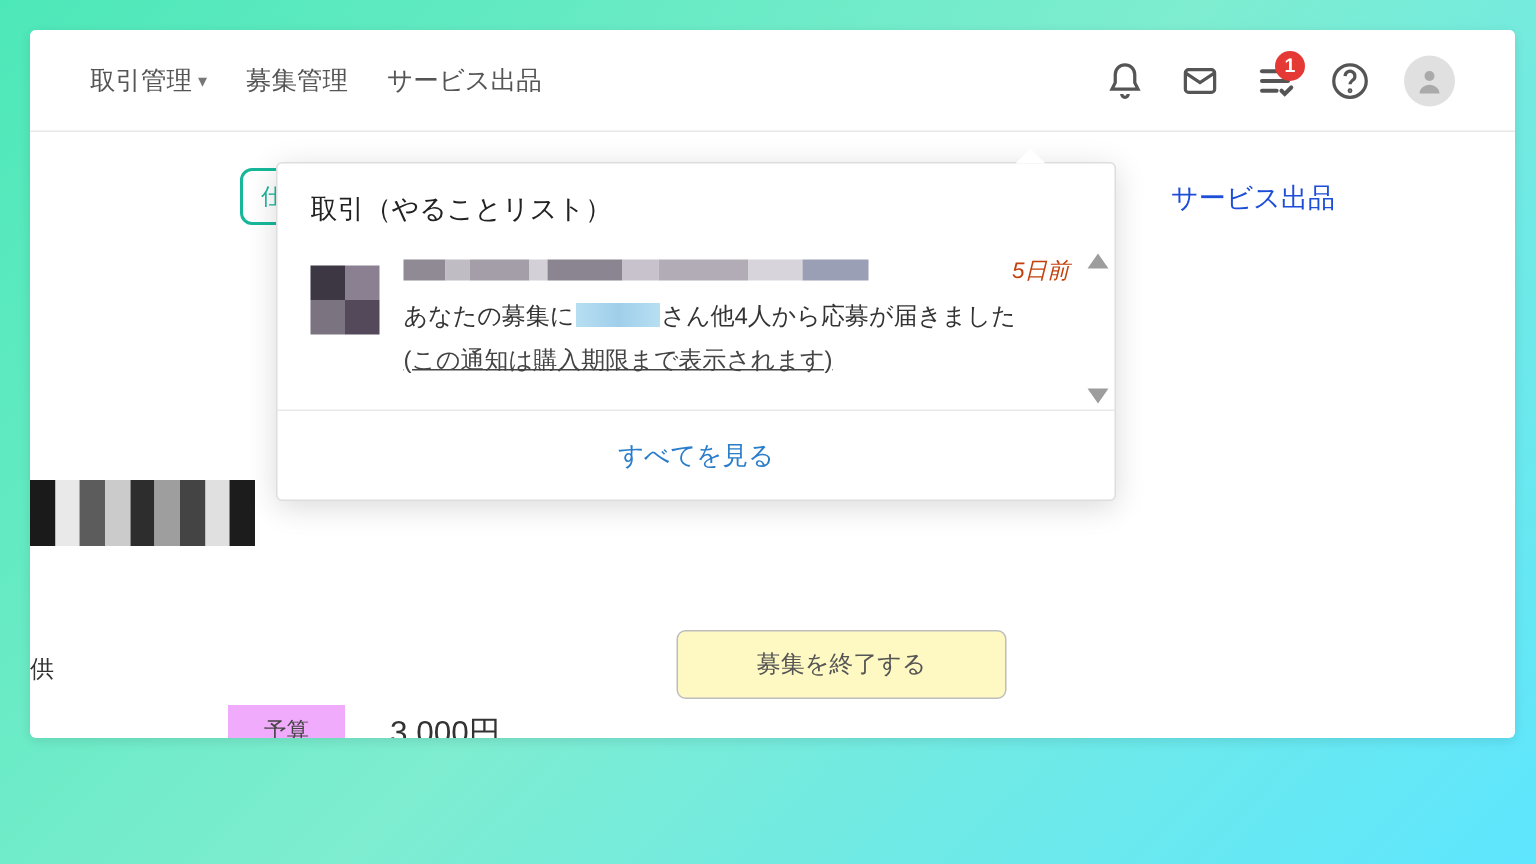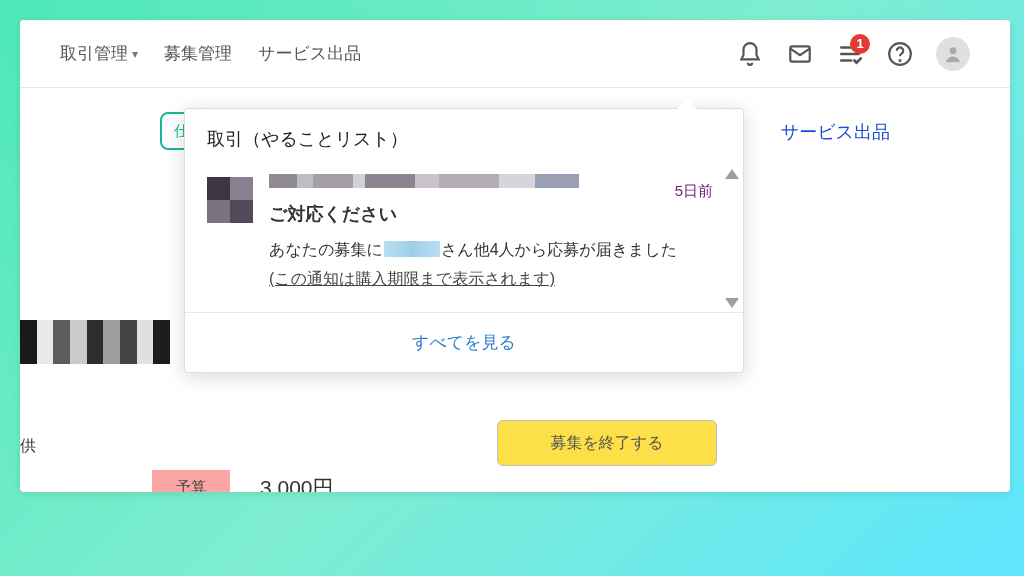--- a/index.html
+++ b/index.html
@@ -137,39 +137,38 @@
   color: #333;
 }
 .end-btn {
   position: absolute;
   left: 431px;
   top: 400px;
   width: 220px;
   height: 46px;
   border: 1px solid #bdbdbd;
   border-radius: 6px;
-  background: #fde047;
+  background: #fef9c3;
   color: #555;
   font-size: 16px;
   display: inline-flex;
   align-items: center;
   justify-content: center;
   cursor: pointer;
-  margin-left: 46px;
 }
 .budget-row {
   position: absolute;
   left: 132px;
   top: 450px;
   display: flex;
   align-items: center;
   gap: 30px;
 }
 .budget-label {
-  background: #fca5a5;
+  background: #f0abfc;
   padding: 8px 24px;
   font-size: 15px;
   color: #444;
 }
 .budget-value {
   font-size: 21px;
   color: #333;
 }
 .popover {
   position: absolute;
@@ -224,21 +223,21 @@
 }
 .tc1{background:#3d3744}.tc2{background:#8a8091}.tc3{background:#7b7380}.tc4{background:#53495a}
 .pop-text { flex: 1; font-size: 16px; color: #333; line-height: 1.8; }
 .blur-line {
   display: inline-flex;
   height: 14px;
   vertical-align: middle;
   margin-bottom: 6px;
 }
 .blur-line .bc { height: 14px; }
-.time-ago { position: absolute; right: 30px; top: 12px; color: #701a75; font-size: 15px; }
+.time-ago { position: absolute; right: 30px; top: 2px; color: #c2410c; font-size: 15px; font-style: italic; }
 .bold-line { font-weight: 700; font-size: 18px; margin-bottom: 6px; }
 .blur-name {
   display: inline-block;
   width: 56px;
   height: 16px;
   background: linear-gradient(90deg,#b7dff2,#a0ceea,#b7dff2);
   vertical-align: -2px;
   margin: 0 1px;
 }
 .note-line { color: #444; text-decoration: underline; }
@@ -345,21 +344,20 @@
           <span class="bc" style="width:28px;background:#8f8a93"></span>
             <span class="bc" style="width:16px;background:#c0bcc3"></span>
             <span class="bc" style="width:40px;background:#a39ea7"></span>
             <span class="bc" style="width:12px;background:#d4d0d7"></span>
             <span class="bc" style="width:50px;background:#8a8590"></span>
             <span class="bc" style="width:24px;background:#c7c2cb"></span>
             <span class="bc" style="width:60px;background:#b1acb6"></span>
             <span class="bc" style="width:36px;background:#d8d4dc"></span>
             <span class="bc" style="width:44px;background:#9a9fb5"></span>
         </div>
-        <div class="bold-line">ご対応ください</div>
         <div>
           <span>あなたの募集に</span><span class="blur-name"></span><span>さん他4人から応募が届きました</span>
         </div>
         <div class="note-line">(この通知は購入期限まで表示されます)</div>
       </div>
     </div>
     <div class="pop-footer">すべてを見る</div>
   </div>
 </div>
 

